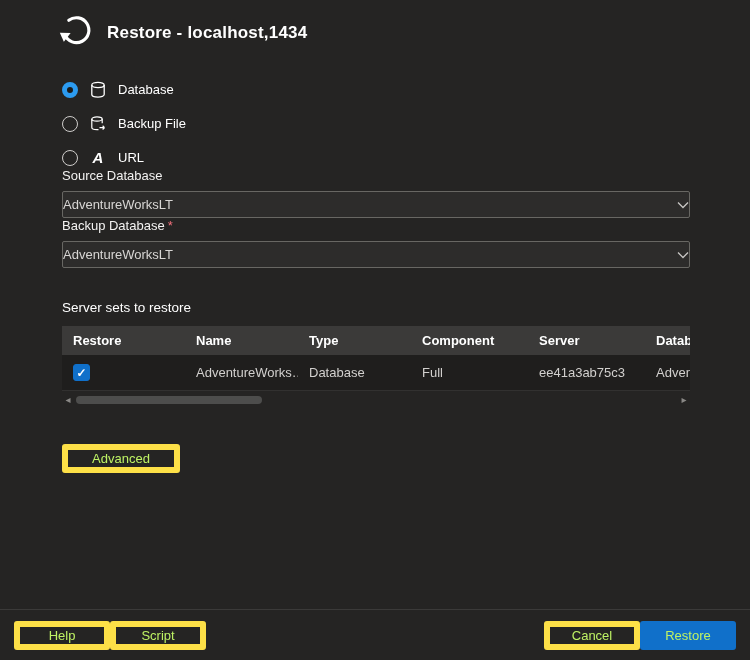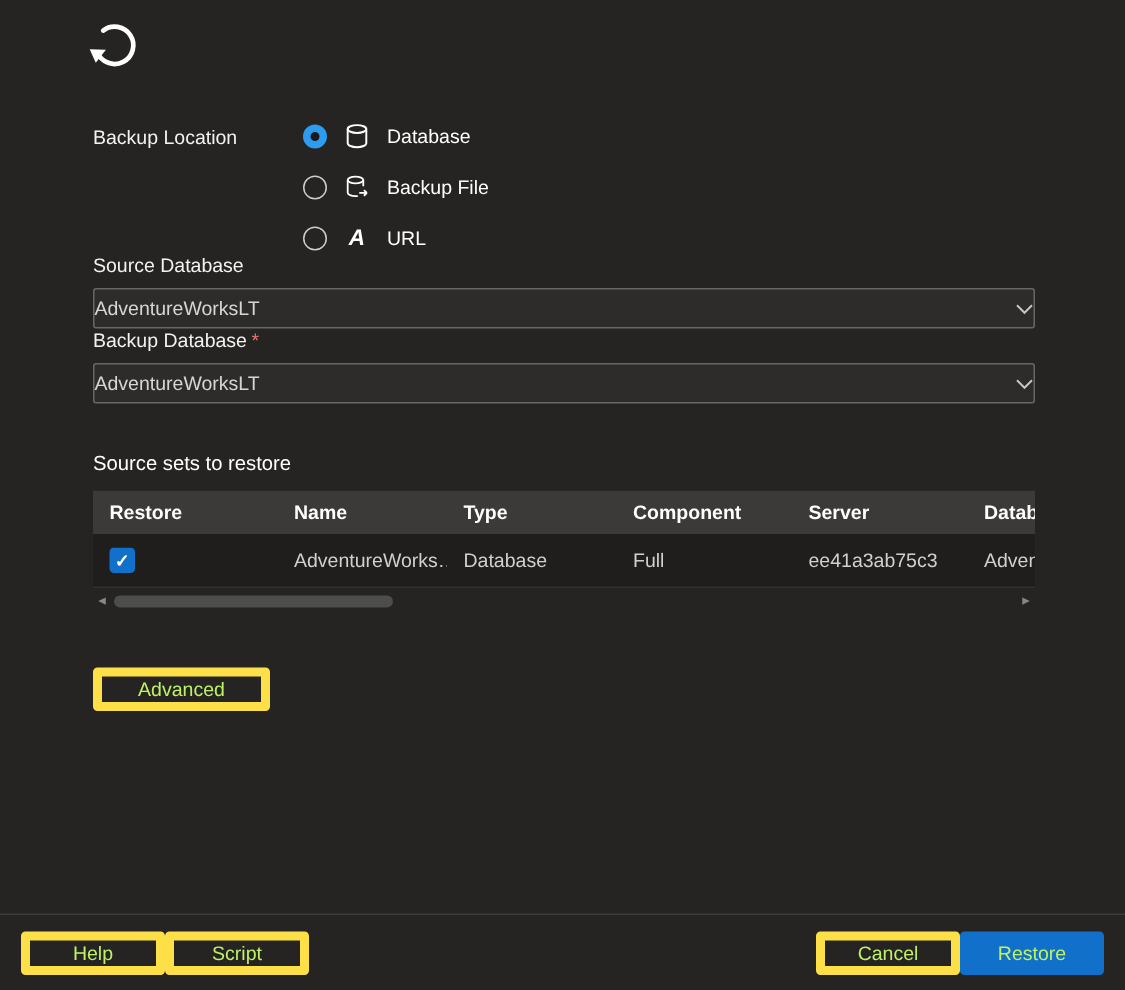--- a/index.html
+++ b/index.html
@@ -86,27 +86,27 @@
 
 <div>
 
   <div class="header">
     <span>
       <svg width="36" height="36" viewBox="0 0 24 24" fill="none">
         <path d="M7.2 4.9 A 8.3 8.3 0 1 1 4.6 14.6" stroke="#ffffff" stroke-width="2.1" fill="none" stroke-linecap="round"></path>
         <polygon points="1.2,13.2 8.4,13.4 3.9,19.2" fill="#ffffff"></polygon>
       </svg>
     </span>
+    <span class="title">Restore - localhost,1434</span>
   </div>
 
   <div class="content">
 
     
     <div class="bl-row">
-      <div class="bl-label">Backup Location</div>
       <div class="radios">
 
         <div class="radio-opt selected">
           <span class="radio-circle"></span>
           <span class="opt-icon">
             <svg width="16" height="18" viewBox="0 0 16 18" fill="none">
               <ellipse cx="8" cy="4" rx="6.2" ry="2.6" stroke="#ffffff" stroke-width="1.3"></ellipse>
               <path d="M1.8 4 V13.5 C1.8 14.95 4.6 16.1 8 16.1 C11.4 16.1 14.2 14.95 14.2 13.5 V4" stroke="#ffffff" stroke-width="1.3" fill="none"></path>
             </svg>
           </span>
@@ -154,21 +154,21 @@
     <div class="dropdown">
       <span>AdventureWorksLT</span>
       <span>
         <svg width="12" height="8" viewBox="0 0 12 8">
             <path d="M1 1.5 L6 6.5 L11 1.5" stroke="#c8c6c4" stroke-width="1.3" fill="none"></path>
           </svg>
       </span>
     </div>
 
     
-    <div class="section-label">Source sets to restore</div>
+    <div class="section-label">Server sets to restore</div>
 
     <div class="table">
       <div class="thead">
         <div class="col c0">Restore</div>
         <div class="col c1">Name</div>
         <div class="col c2">Type</div>
         <div class="col c3">Component</div>
         <div class="col c4">Server</div>
         <div class="col c5">Database</div>
       </div>

